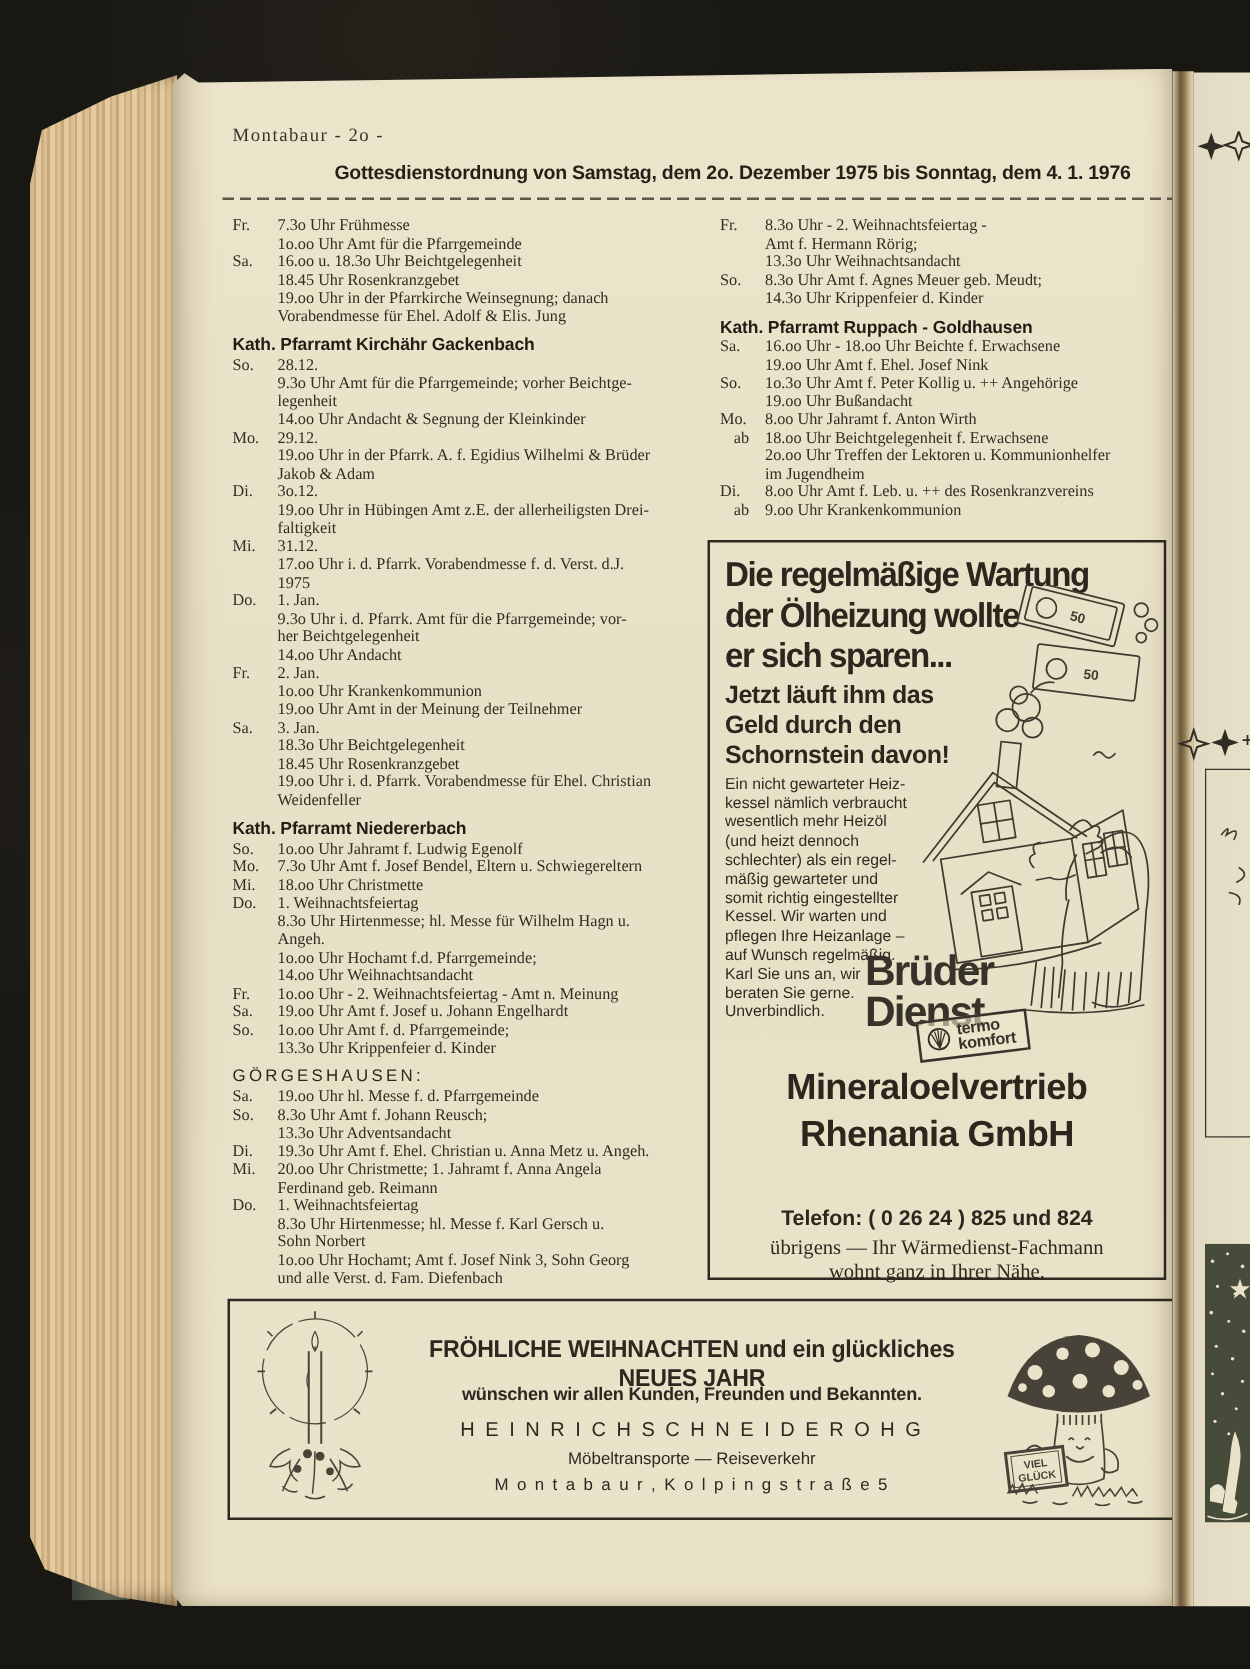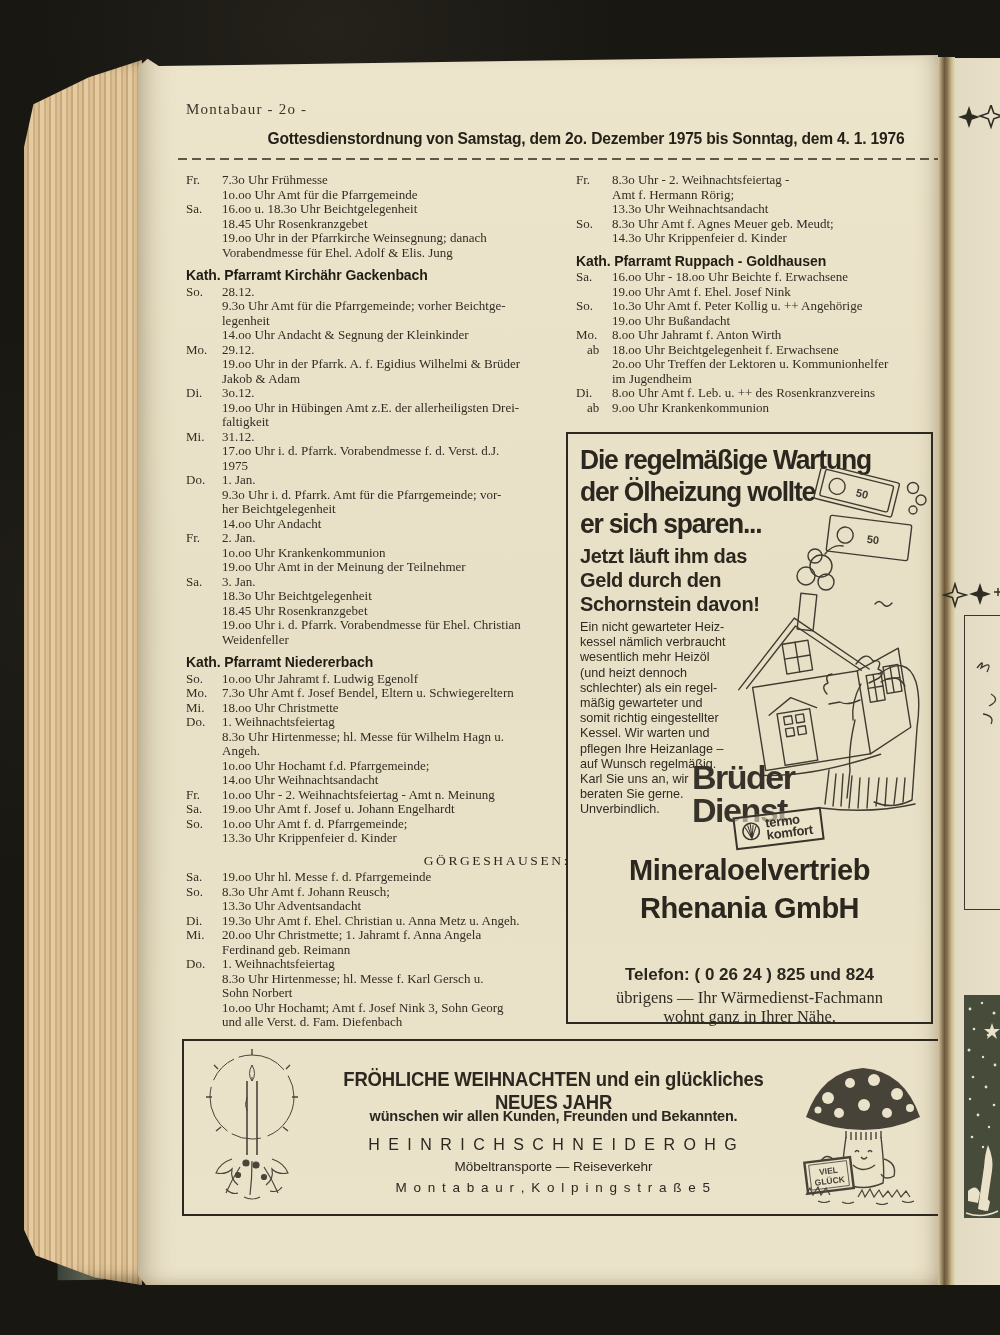--- a/index.html
+++ b/index.html
@@ -27,21 +27,21 @@
   .running-head{position:absolute;left:48px;top:46px;font-size:15px;letter-spacing:1.2px;color:#3b362b;}
   .main-title{position:absolute;left:100px;right:4px;top:75px;text-align:center;
     font-family:"Liberation Sans",sans-serif;font-weight:bold;font-size:15.6px;letter-spacing:-0.2px;color:#25211763;color:#252117;}
   .dashed-rule{position:absolute;left:40px;right:0;top:103px;height:2.4px;
     background:repeating-linear-gradient(90deg,#453f32 0 9px,transparent 9px 14px);opacity:.85;}
   .col{position:absolute;top:118px;font-size:13px;line-height:14.5px;color:#322d24;}
   .col-left{left:48px;width:384px;}
   .col-right{left:438px;width:366px;}
   .sec-heading{margin:8px 0 2px;}
   .sec-heading.bold{font-family:"Liberation Sans",sans-serif;font-weight:bold;font-size:14px;color:#211d14;letter-spacing:-0.1px;}
-  .sec-heading.plain{font-family:Liberation Serif, serif;font-size:13.5px;letter-spacing:2.6px;color:#2c2820;text-align:right;}
+  .sec-heading.plain{font-family:Liberation Sans, sans-serif;font-size:13.5px;letter-spacing:2.6px;color:#2c2820;}
   .entry{display:flex;}
   .day{flex:none;width:36px;box-sizing:border-box;}
   .day.ab{padding-left:11px;}
   .lines{flex:1;}
   
   .heating-ad{position:absolute;left:428px;top:377px;width:367px;height:592px;border:2px solid #2d2920;box-sizing:border-box;}
   .h-headline{position:absolute;left:12px;top:10px;font-family:"Liberation Sans",sans-serif;font-weight:bold;font-size:26.5px;line-height:31px;letter-spacing:-1.2px;color:#2b271e;transform:scaleY(1.04);transform-origin:top left;}
   .h-subhead{position:absolute;left:12px;top:110px;font-family:"Liberation Sans",sans-serif;font-weight:bold;font-size:20px;line-height:24px;letter-spacing:-0.4px;color:#2b271e;}
   .h-body{position:absolute;left:12px;top:186px;width:176px;font-family:"Liberation Sans",sans-serif;font-size:12.6px;line-height:15.2px;color:#2f2b22;}
   .h-cartoon{position:absolute;right:2px;top:34px;}

